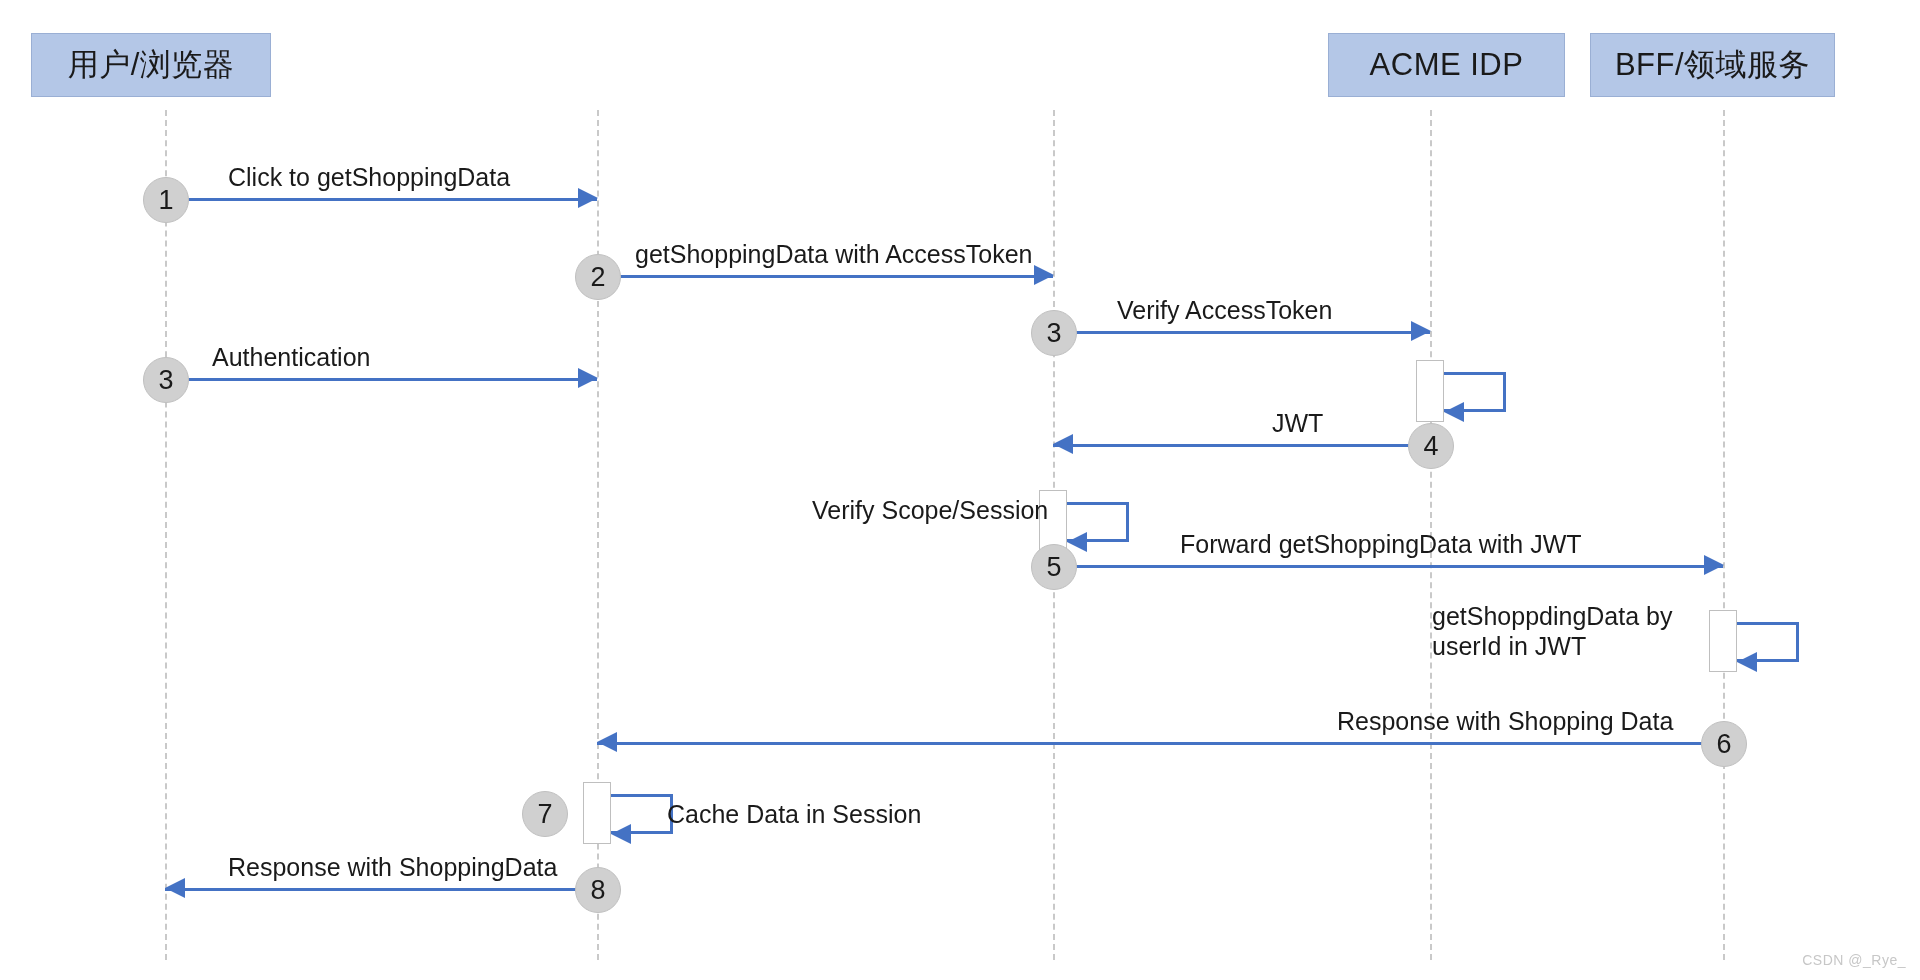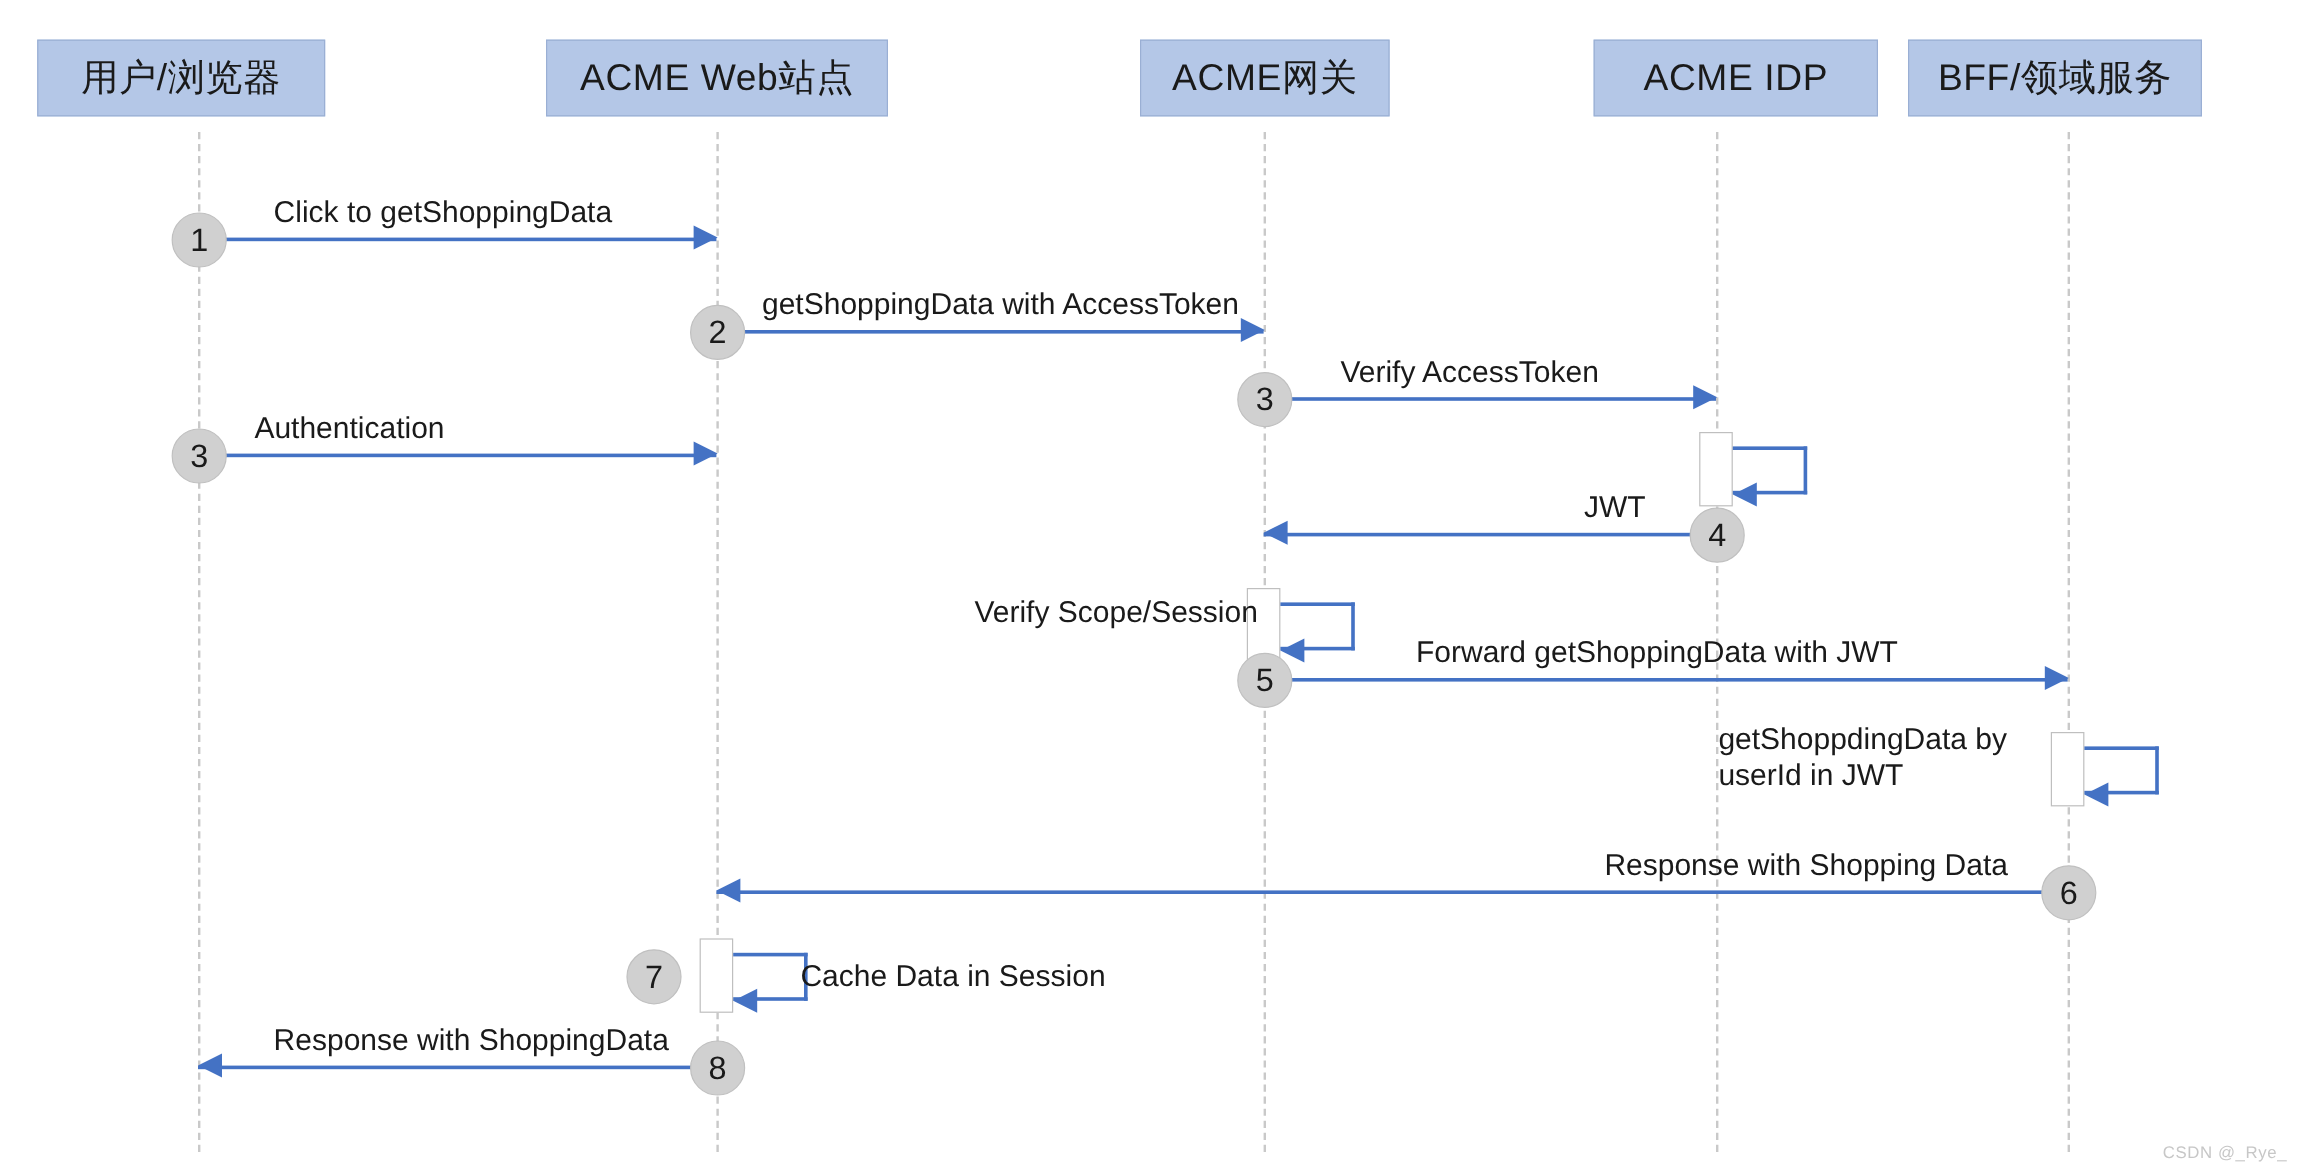--- a/index.html
+++ b/index.html
@@ -114,26 +114,20 @@
 
   <div class="lifeline" style="left:165px;"></div>
   <div class="lifeline" style="left:597px;"></div>
   <div class="lifeline" style="left:1053px;"></div>
   <div class="lifeline" style="left:1430px;"></div>
   <div class="lifeline" style="left:1723px;"></div>
 
   <div class="participant" style="left:31px;width:240px;">
     <span>用户/浏览器</span>
   </div>
-  <div class="participant" style="left:455px;width:285px;">
-    <span>ACME Web站点</span>
-  </div>
-  <div class="participant" style="left:950px;width:208px;">
-    <span>ACME网关</span>
-  </div>
   <div class="participant" style="left:1328px;width:237px;">
     <span>ACME IDP</span>
   </div>
   <div class="participant" style="left:1590px;width:245px;">
     <span>BFF/领域服务</span>
   </div>
 
   <div class="msg-line" style="left:165px;top:198px;width:432px;"></div>
   <div class="arrowhead right" style="left:578px;top:188px;"></div>
   <div class="msg-label" style="left:228px;top:163px;">Click to getShoppingData</div>
@@ -161,21 +155,21 @@
   <div class="badge" style="left:143px;top:357px;">
     <span>3</span>
   </div>
 
   <div class="activation" style="left:1416px;top:360px;height:62px;"></div>
   <div class="self-loop" style="left:1444px;top:372px;width:62px;height:40px;"></div>
   <div class="arrowhead left" style="left:1444px;top:402px;"></div>
 
   <div class="msg-line" style="left:1053px;top:444px;width:377px;"></div>
   <div class="arrowhead left" style="left:1053px;top:434px;"></div>
-  <div class="msg-label" style="left:1272px;top:409px;margin-left:48px;">JWT</div>
+  <div class="msg-label" style="left:1272px;top:409px;">JWT</div>
   <div class="badge" style="left:1408px;top:423px;">
     <span>4</span>
   </div>
 
   <div class="activation" style="left:1039px;top:490px;height:62px;"></div>
   <div class="self-loop" style="left:1067px;top:502px;width:62px;height:40px;"></div>
   <div class="arrowhead left" style="left:1067px;top:532px;"></div>
   <div class="msg-label" style="left:812px;top:496px;">Verify Scope/Session</div>
 
   <div class="msg-line" style="left:1053px;top:565px;width:670px;"></div>

